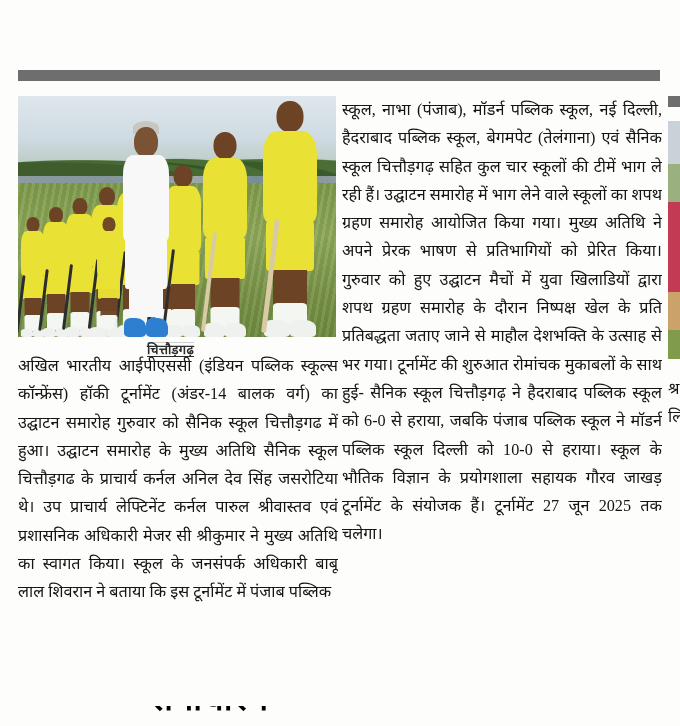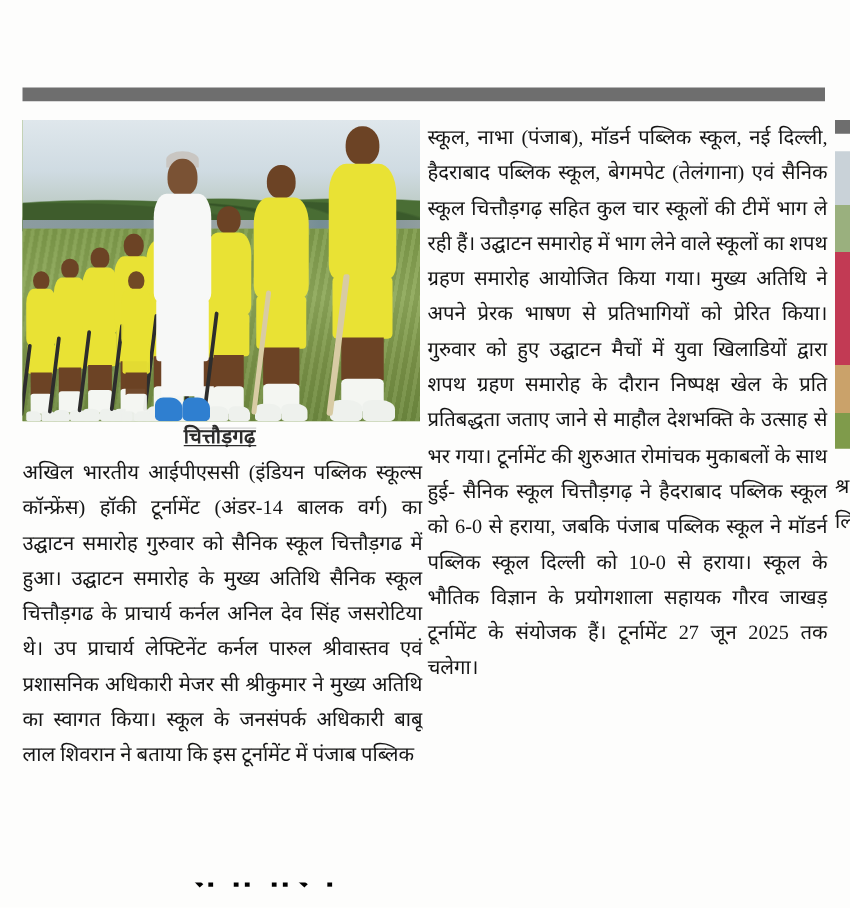--- a/index.html
+++ b/index.html
@@ -159,21 +159,21 @@
   .coach .head { background:#7a5234; }
   .coach .hair { position:absolute; left:50%; transform:translateX(-50%);
                  background:#c9c6c2; border-radius:50% 50% 0 0; }
   .coach .shoe { background:#2f7fd0; }
   .place-tag {
     position: absolute;
     left: 147px;
     top: 342px;
     font-family: "Liberation Sans", "DejaVu Sans", sans-serif;
     font-weight: 700;
-    font-size: 16px;
+    font-size: 13px;
     line-height: 13px;
     color: #2b2b2b;
     border-bottom: 1.5px solid #2b2b2b;
     border-top: 1px solid #cfcfcf;
     letter-spacing: .3px;
   }
 
   
   .col {
     position: absolute;
@@ -181,21 +181,21 @@
     line-height: 28.3px;
     text-align: justify;
     text-justify: inter-word;
     color: #141414;
     font-family: "Liberation Serif", "DejaVu Serif", serif;
   }
   .col p { margin: 0; font-family: Liberation Serif, serif; }
 
   #col-left {
     left: 18px;
-    top: 364px;
+    top: 352px;
     width: 320px;
     height: 332px;
     overflow: hidden;
   }
   #col-mid {
     left: 342px;
     top: 96px;
     width: 320px;
     height: 606px;
     overflow: hidden;

